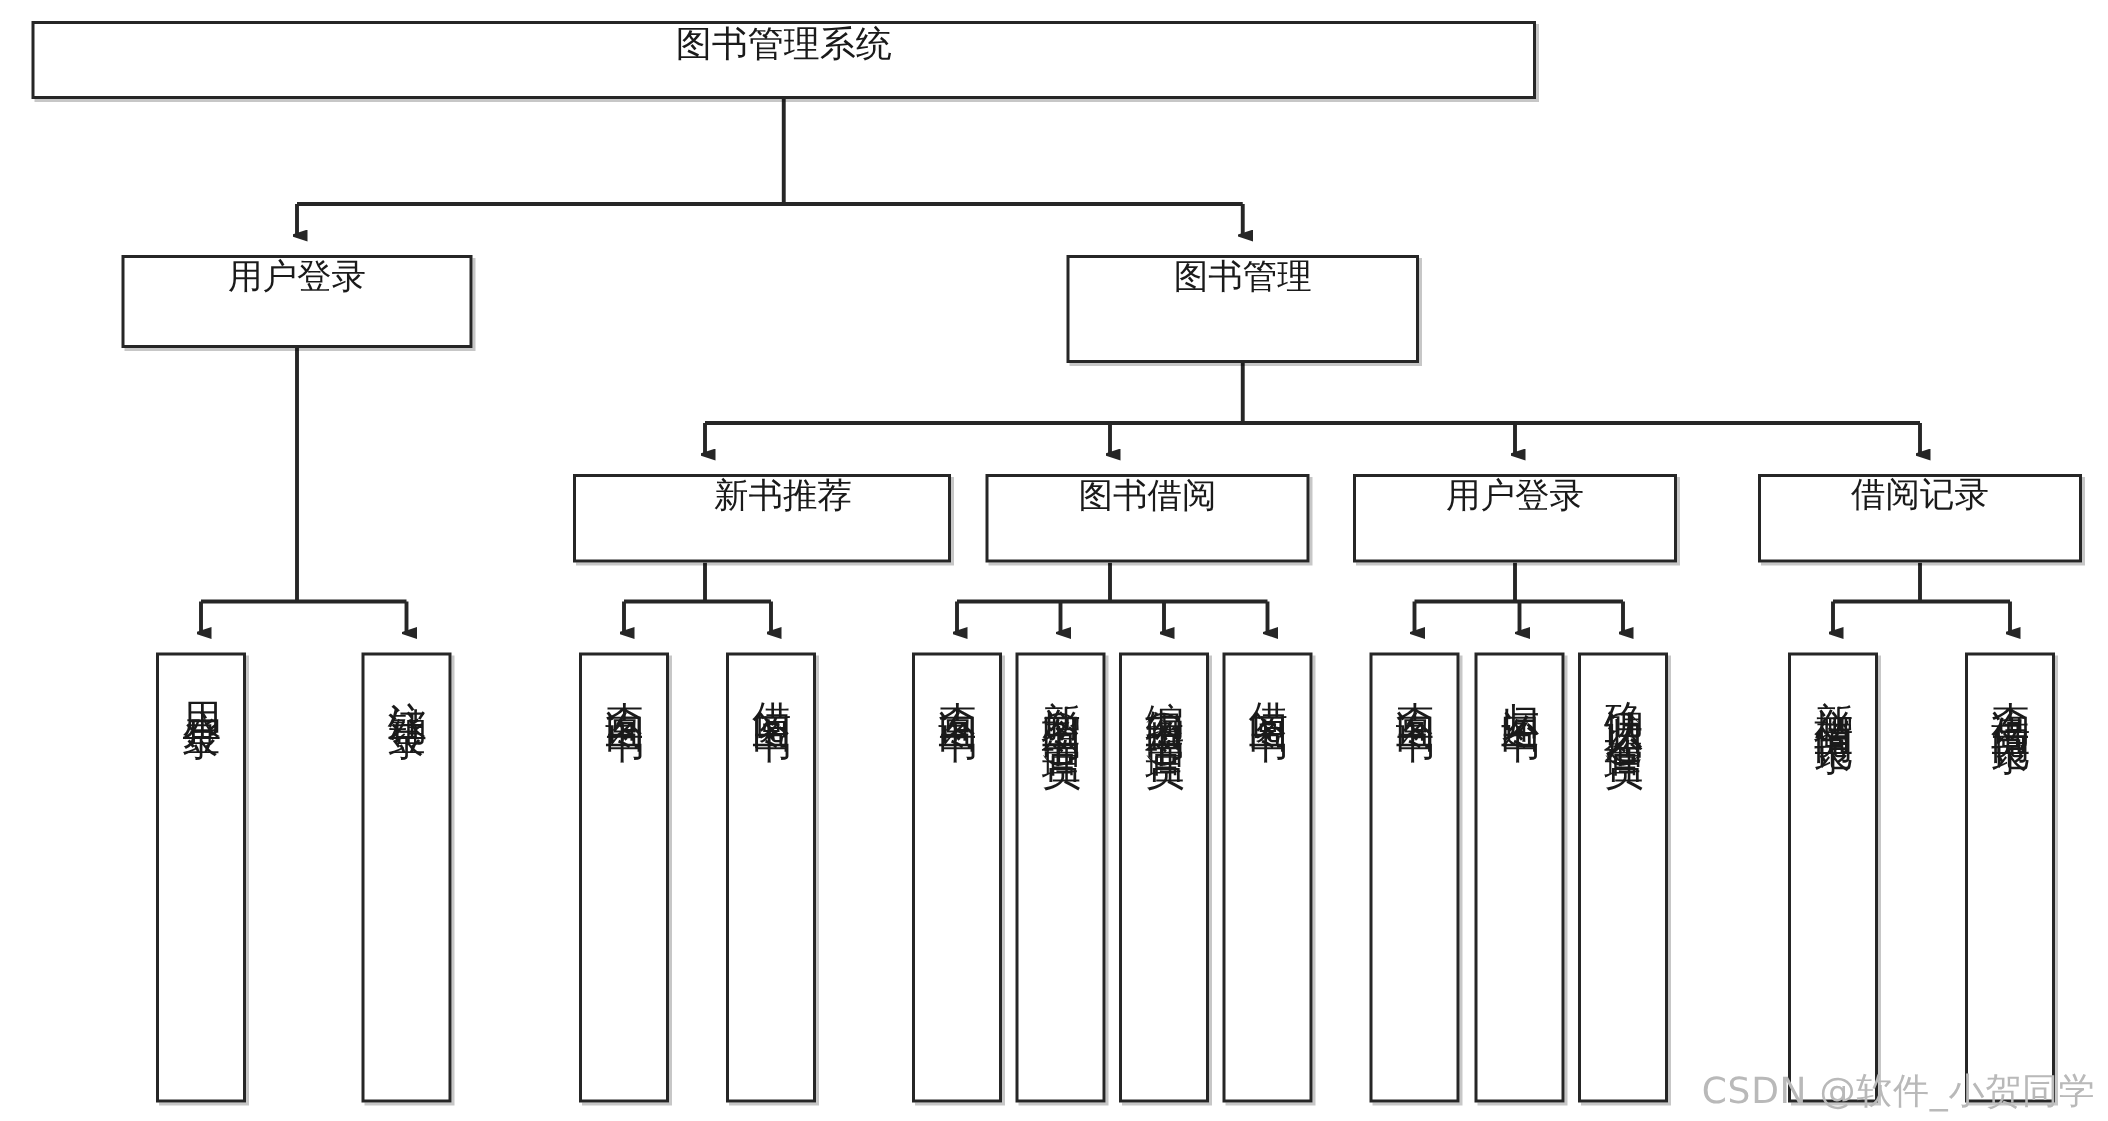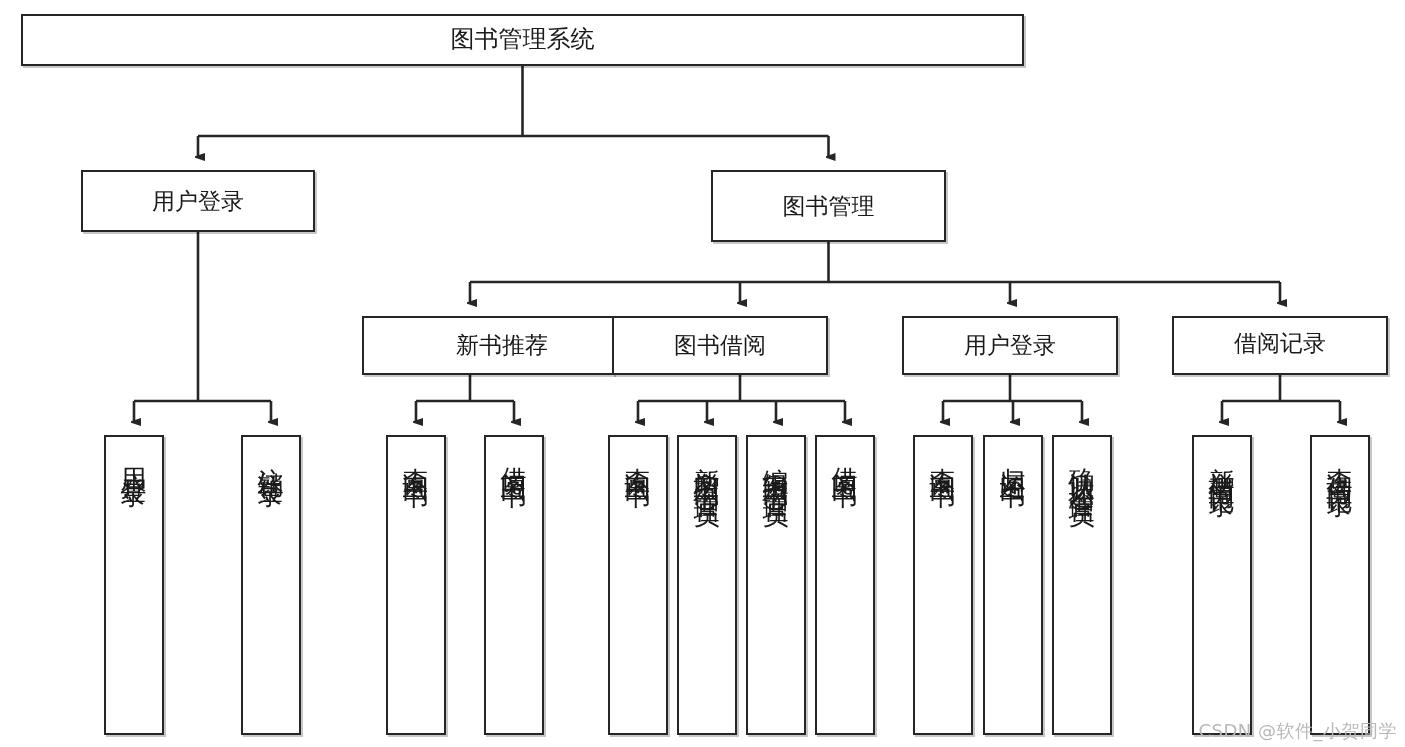--- a/index.html
+++ b/index.html
@@ -23,21 +23,20 @@
     height: 747px;
     pointer-events: none;
   }
   .node {
     position: absolute;
     box-sizing: border-box;
     background: #ffffff;
     border: 2px solid #262626;
     box-shadow: 2px 2px 0 rgba(0,0,0,0.22);
     display: flex;
-    align-items: center;
     justify-content: center;
     color: #1a1a1a;
   }
   .node .label {
     display: block;
     text-align: center;
     line-height: 1.15;
     white-space: nowrap;
   }
   .node.horiz .label {
@@ -55,21 +54,21 @@
     text-orientation: upright;
     font-size: 26px;
     letter-spacing: 5px;
     line-height: 1;
     white-space: pre;
   }
   .watermark {
     position: absolute;
     right: 8px;
     bottom: 4px;
-    font-size: 18px;
+    font-size: 24px;
     color: #b9b9b9;
     letter-spacing: 0.5px;
     white-space: nowrap;
   }
 </style>
 </head>
 <body>
 
 <div id="canvas">
 
@@ -119,24 +118,24 @@
   <div id="nodes-layer">
       <div class="node root horiz" style="left: 21px; top: 14px; width: 1003px; height: 52px;">
         <span class="label">图书管理系统</span>
       </div>
       <div class="node horiz" style="left: 81px; top: 170px; width: 234px; height: 62px;">
         <span class="label">用户登录</span>
       </div>
       <div class="node horiz" style="left: 711px; top: 170px; width: 235px; height: 72px;">
         <span class="label">图书管理</span>
       </div>
-      <div class="node horiz" style="left: 362px; top: 316px; width: 252px; height: 59px; padding-left: 28px;">
+      <div class="node horiz" style="left: 382px; top: 316px; width: 252px; height: 59px; padding-left: 28px;">
         <span class="label">新书推荐</span>
       </div>
-      <div class="node horiz" style="left: 612px; top: 316px; width: 216px; height: 59px;">
+      <div class="node horiz" style="left: 657px; top: 316px; width: 216px; height: 59px;">
         <span class="label">图书借阅</span>
       </div>
       <div class="node horiz" style="left: 902px; top: 316px; width: 216px; height: 59px;">
         <span class="label">用户登录</span>
       </div>
       <div class="node horiz" style="left: 1172px; top: 316px; width: 216px; height: 59px; font-family: Liberation Mono, monospace;">
         <span class="label">借阅记录</span>
       </div>
       <div class="node leaf" style="left: 104px; top: 435px; width: 60px; height: 300px;">
         <span class="label">用户登录</span>

